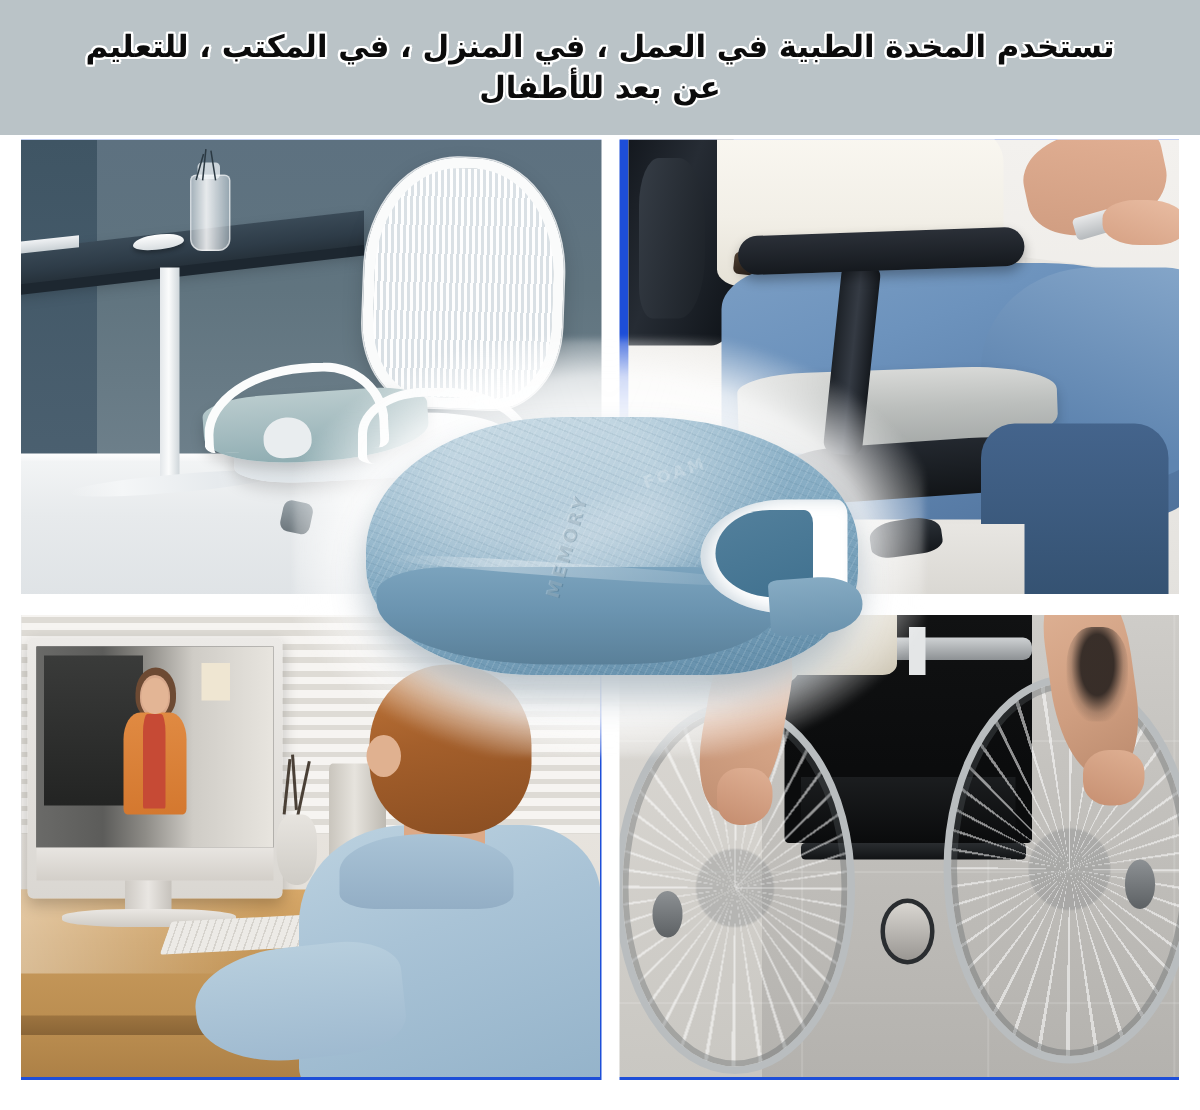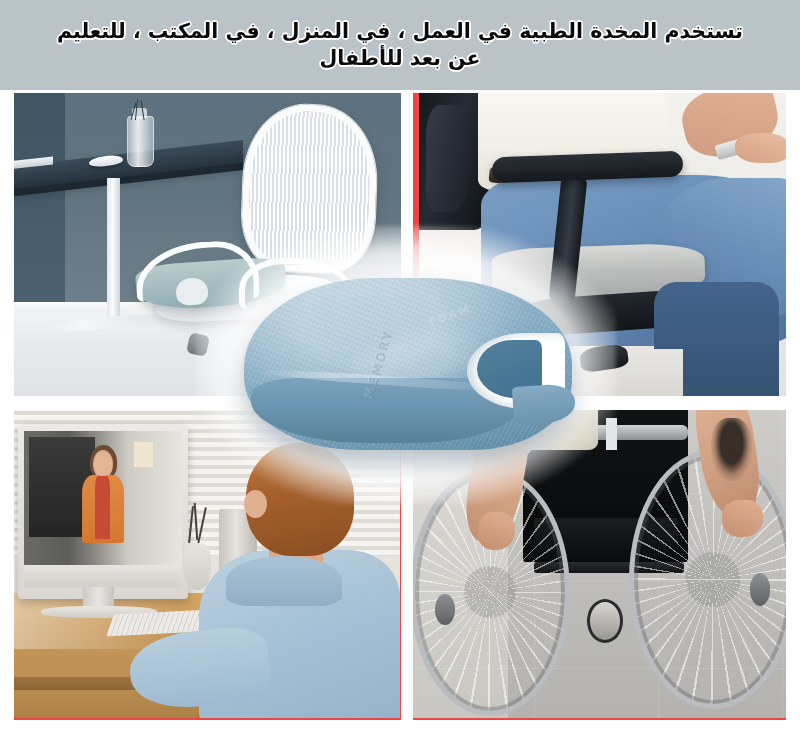--- a/index.html
+++ b/index.html
@@ -4,21 +4,21 @@
 <title>Medical Seat Cushion Product Banner</title>
 <style>
   html,body{margin:0;padding:0;}
   body{
     width:800px;height:740px;
     background:#ffffff;
     font-family:"DejaVu Sans","Liberation Sans",sans-serif;
     overflow:hidden;
     position:relative;
   }
-  .banner{position:relative;width:800px;height:740px;background:#ef4444;overflow:hidden;}
+  .banner{position:relative;width:800px;height:740px;background:#1d4ed8;overflow:hidden;}
 
   
   .header-band{
     position:absolute;left:0;top:0;width:800px;height:90px;
     background:#bac3c7;
     display:flex;flex-direction:column;align-items:center;justify-content:center;
     z-index:40;
   }
   .headline{
     direction:rtl;text-align:center;

